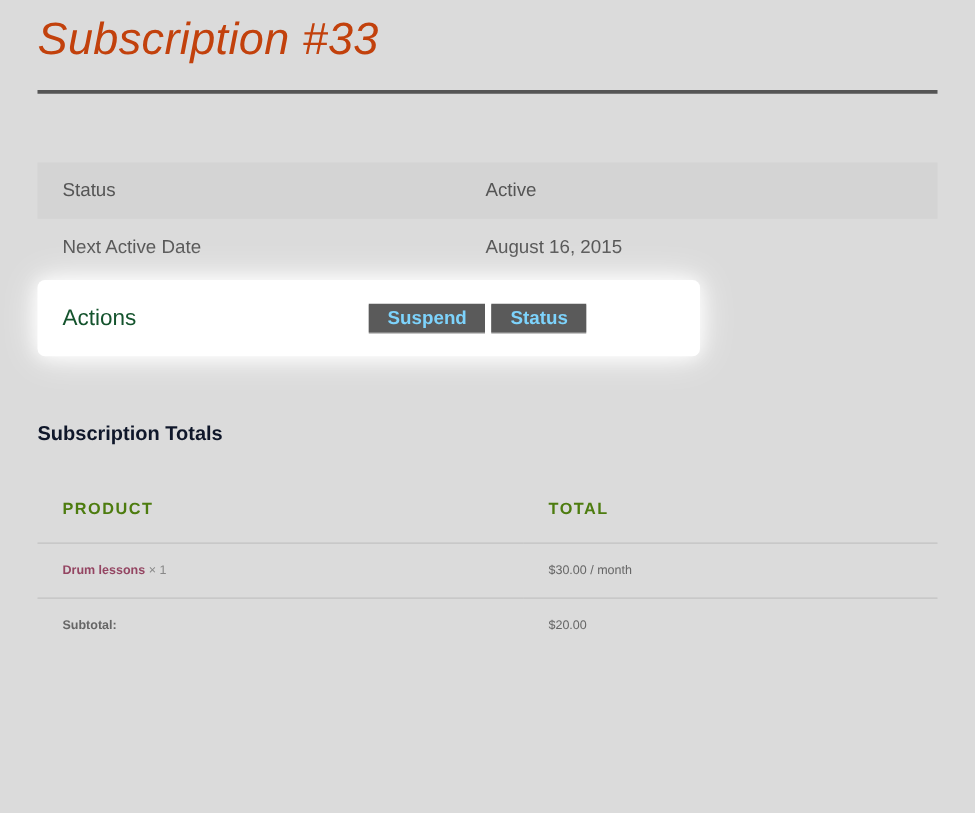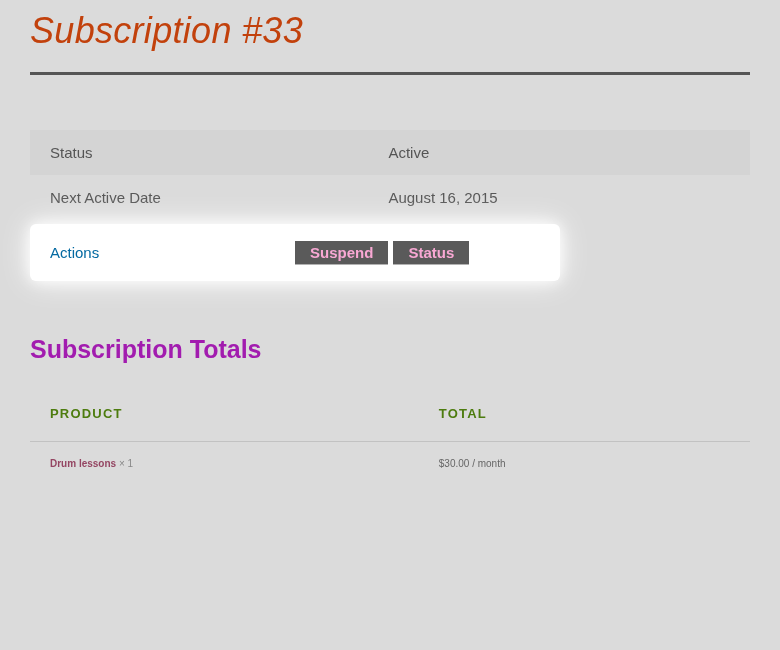--- a/index.html
+++ b/index.html
@@ -60,46 +60,46 @@
       background-color: #fff;
       box-shadow: 0 0 30px rgba(255,255,255,1), 0 0 14px rgba(255,255,255,0.9);
       border-radius: 6px;
       width: 530px;
       padding: 10px 0 10px 0;
       margin-top: 4px;
     }
     .actions-label {
       width: 47%;
       padding: 10px 20px;
-      font-size: 15px;
-      color: #0369a1;
+      font-size: 18px;
+      color: #14532d;
       display: flex;
       align-items: center;
     }
     .actions-buttons {
       padding-left: 16px;
       display: flex;
       gap: 5px;
       align-items: center;
     }
     button.action-btn {
       background-color: #5a5a5a;
-      color: #f9a8d4;
+      color: #7dd3fc;
       border: none;
       padding: 3px 15px;
       font-size: 15px;
       font-weight: 600;
       cursor: pointer;
       font-family: inherit;
       box-shadow: 0 1px 0 rgba(0,0,0,0.3);
     }
     .section-heading {
-      font-size: 25px;
+      font-size: 16px;
       font-weight: 700;
-      color: #a21caf;
+      color: #0f172a;
       margin-top: 54px;
       margin-bottom: 30px;
     }
     .totals-table {
       width: 100%;
       border-collapse: collapse;
     }
     .totals-table th {
       text-align: left;
       font-size: 13px;
@@ -173,15 +173,19 @@
         <th>TOTAL</th>
       </tr>
     </thead>
     <tbody>
       <tr class="data-row">
         <td>
           <a href="#" class="product-link">Drum lessons</a><span class="qty"> × 1</span>
         </td>
         <td>$30.00 / month</td>
       </tr>
+      <tr class="data-row">
+        <td class="row-label-bold">Subtotal:</td>
+        <td>$20.00</td>
+      </tr>
     </tbody>
   </table>
 </div>
 
 </body></html>

